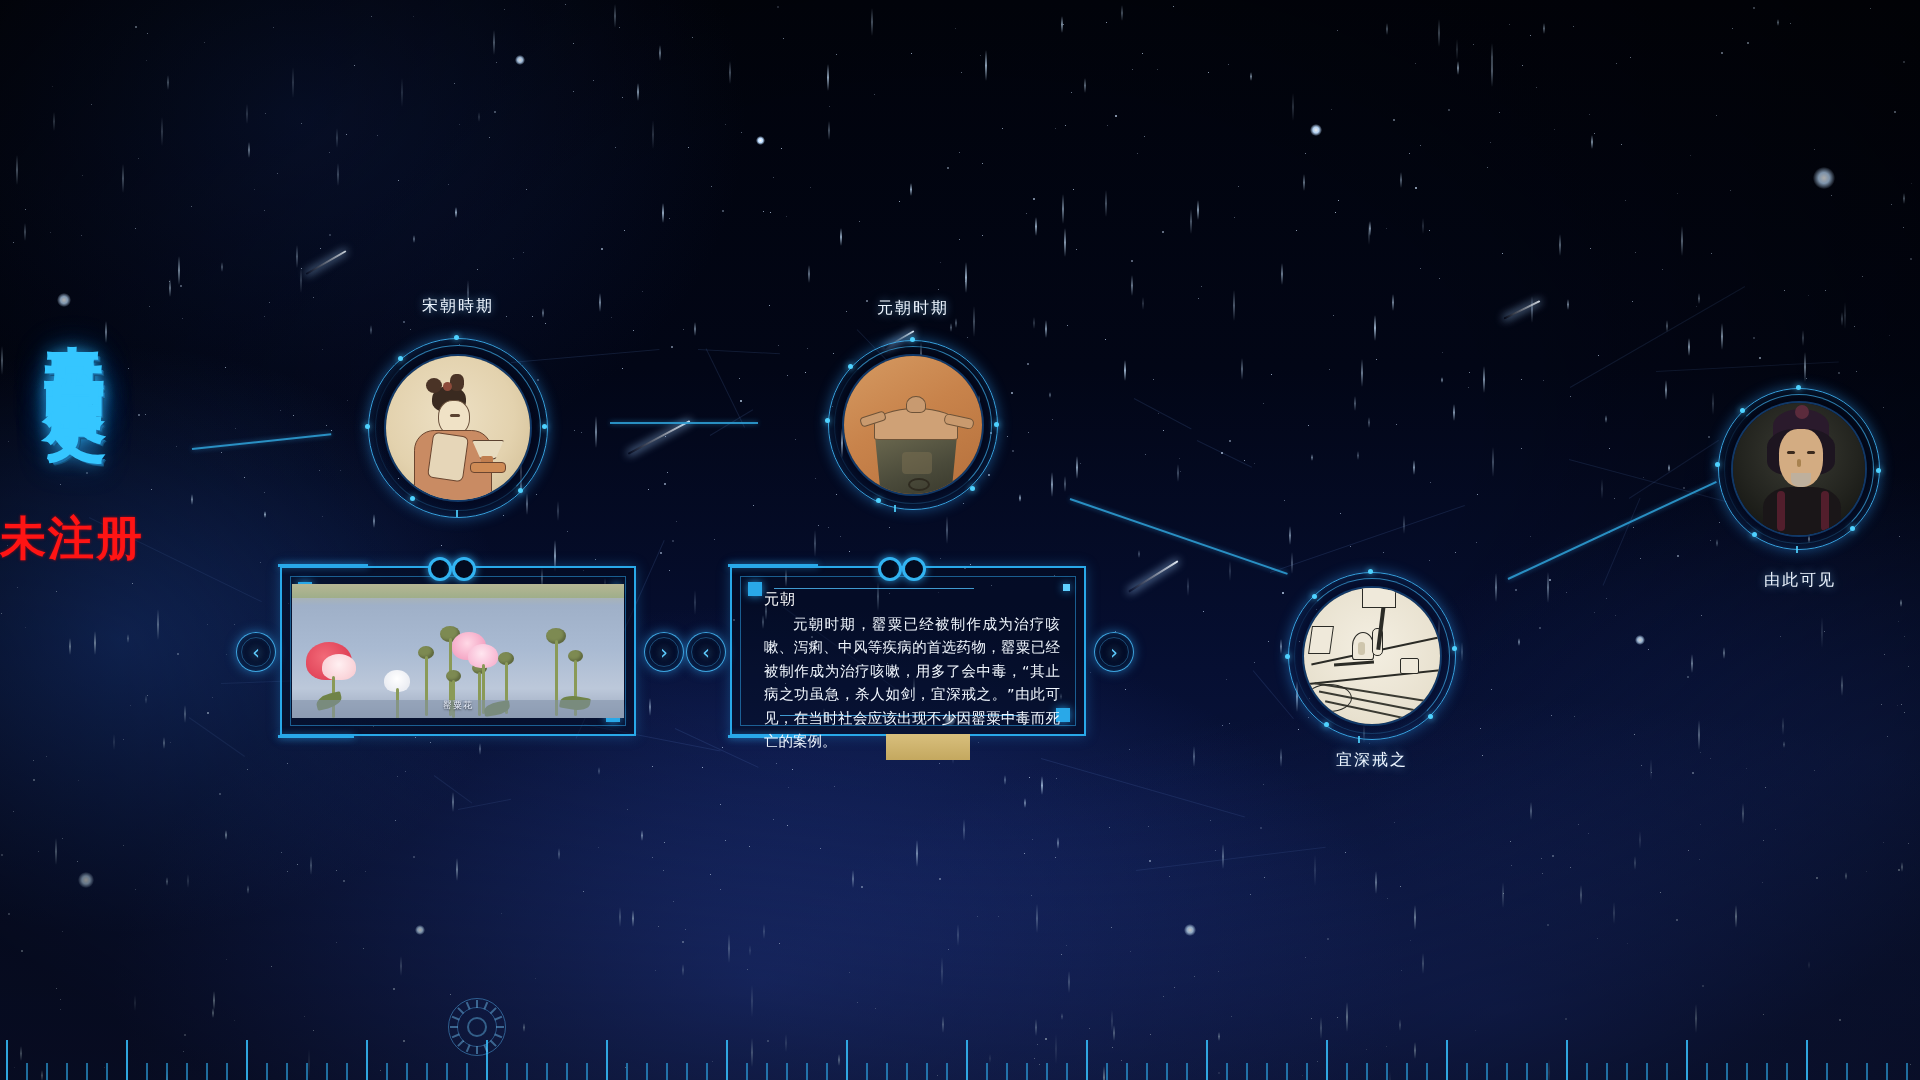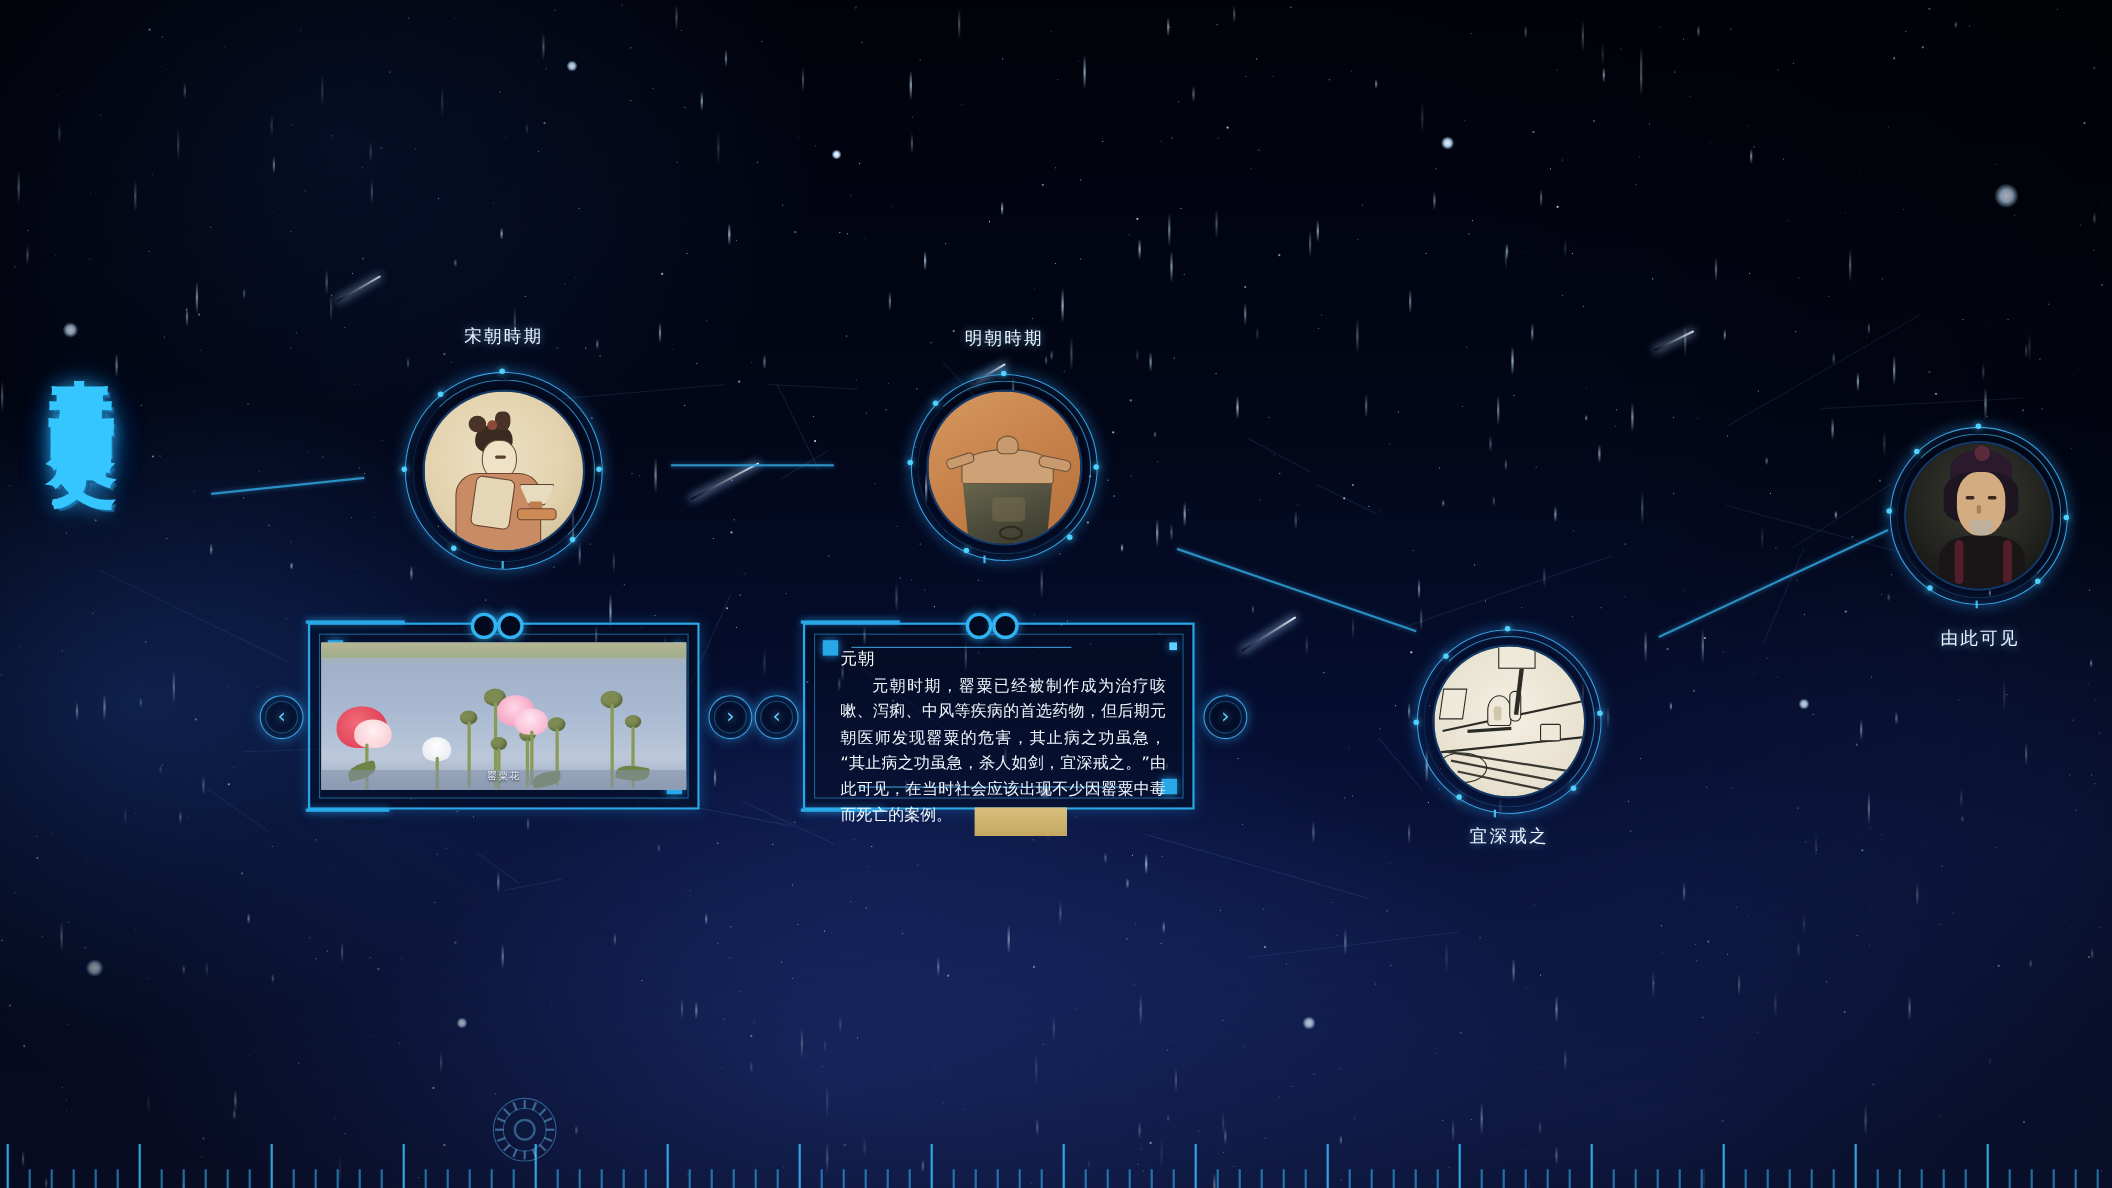--- a/index.html
+++ b/index.html
@@ -1204,20 +1204,21 @@
       <i style="left:28px;top:2px;width:1.5px;height:8px;transform-origin:1px 27px;transform:rotate(247.5deg);"></i>
       <i style="left:28px;top:2px;width:1.5px;height:8px;transform-origin:1px 27px;transform:rotate(270deg);"></i>
       <i style="left:28px;top:2px;width:1.5px;height:8px;transform-origin:1px 27px;transform:rotate(292.5deg);"></i>
       <i style="left:28px;top:2px;width:1.5px;height:8px;transform-origin:1px 27px;transform:rotate(315deg);"></i>
       <i style="left:28px;top:2px;width:1.5px;height:8px;transform-origin:1px 27px;transform:rotate(337.5deg);"></i>
     </div>
 
   <div id="title-wrap">
     <div class="vtitle">毒品发展史</div>
   </div>
+  <div id="watermark">未注册</div>
 
   <div class="conn" style="left:192px;top:448px;width:140px;transform:rotate(-6deg);"></div>
   <div class="conn" style="left:610px;top:422px;width:148px;"></div>
   <div class="conn" style="left:1070px;top:498px;width:230px;transform:rotate(19deg);"></div>
   <div class="conn" style="left:1508px;top:578px;width:230px;transform:rotate(-25deg);"></div>
 
   <div class="node" id="node-song" style="left:368px;top:338px;width:180px;height:180px;">
     <div class="ring-outer"></div>
     <div class="ring-mid" style="inset:7px;"></div>
     <div class="ring-inner" style="inset:16px;">
@@ -1261,21 +1262,21 @@
         <div class="ink" style="left:64px;top:122px;width:18px;height:9px;border:2px solid #2f2b20;border-radius:50%;"></div>
       </div>
     </div>
     <div class="dot" style="left:82px;top:-3px;"></div>
     <div class="dot" style="left:-3px;top:78px;"></div>
     <div class="dot" style="left:166px;top:82px;"></div>
     <div class="dot" style="left:20px;top:24px;"></div>
     <div class="dot" style="left:142px;top:146px;"></div>
     <div class="dot" style="left:48px;top:158px;"></div>
     <div class="tick" style="left:66px;top:165px;"></div>
-    <div class="node-label" style="left:-25px;top:-42px;width:220px;">明朝時期</div>
+    <div class="node-label" style="left:-25px;top:-42px;width:220px;">元朝时期</div>
   </div>
 
   <div class="node" id="node-ming" style="left:1288px;top:572px;width:168px;height:168px;">
     <div class="ring-outer"></div>
     <div class="ring-mid" style="inset:6px;"></div>
     <div class="ring-inner" style="inset:14px;">
       <div class="art art-ming">
         <div class="ink" style="left:6px;top:62px;width:130px;height:2px;background:#2b2b26;transform:rotate(-12deg);"></div>
         <div class="ink" style="left:4px;top:88px;width:134px;height:2px;background:#2b2b26;transform:rotate(-6deg);"></div>
         <div class="ink" style="left:10px;top:104px;width:124px;height:1.5px;background:#3a3a32;transform:rotate(9deg);"></div>
@@ -1399,21 +1400,21 @@
     <div class="corner-sq" style="right:16px;bottom:14px;"></div>
     <div class="hairline" style="left:44px;top:22px;width:200px;"></div>
     <div class="hairline" style="left:50px;bottom:20px;width:240px;"></div>
     <div class="bar" style="left:-2px;top:-2px;width:90px;"></div>
     <div class="bar" style="left:-2px;bottom:-2px;width:76px;"></div>
     <div class="hdr-circle" style="left:148px;top:-9px;"></div>
     <div class="hdr-circle" style="left:172px;top:-9px;"></div>
 
     <div class="info-body">
       <div class="info-title">元朝</div>
-      <div class="info-text">元朝时期，罂粟已经被制作成为治疗咳嗽、泻痢、中风等疾病的首选药物，但后期元朝医师发现罂粟的危害，其止病之功虽急，“其止病之功虽急，杀人如剑，宜深戒之。”由此可见，在当时社会应该出现不少因罂粟中毒而死亡的案例。</div>
+      <div class="info-text">元朝时期，罂粟已经被制作成为治疗咳嗽、泻痢、中风等疾病的首选药物，罂粟已经被制作成为治疗咳嗽，用多了会中毒，“其止病之功虽急，杀人如剑，宜深戒之。”由此可见，在当时社会应该出现不少因罂粟中毒而死亡的案例。</div>
       <div class="info-swatch"></div>
     </div>
   </div>
 
   <div class="nav" style="left:686px;top:632px;">
     <div class="chev">‹</div>
   </div>
   <div class="nav" style="left:1094px;top:632px;">
     <div class="chev">›</div>
   </div>

